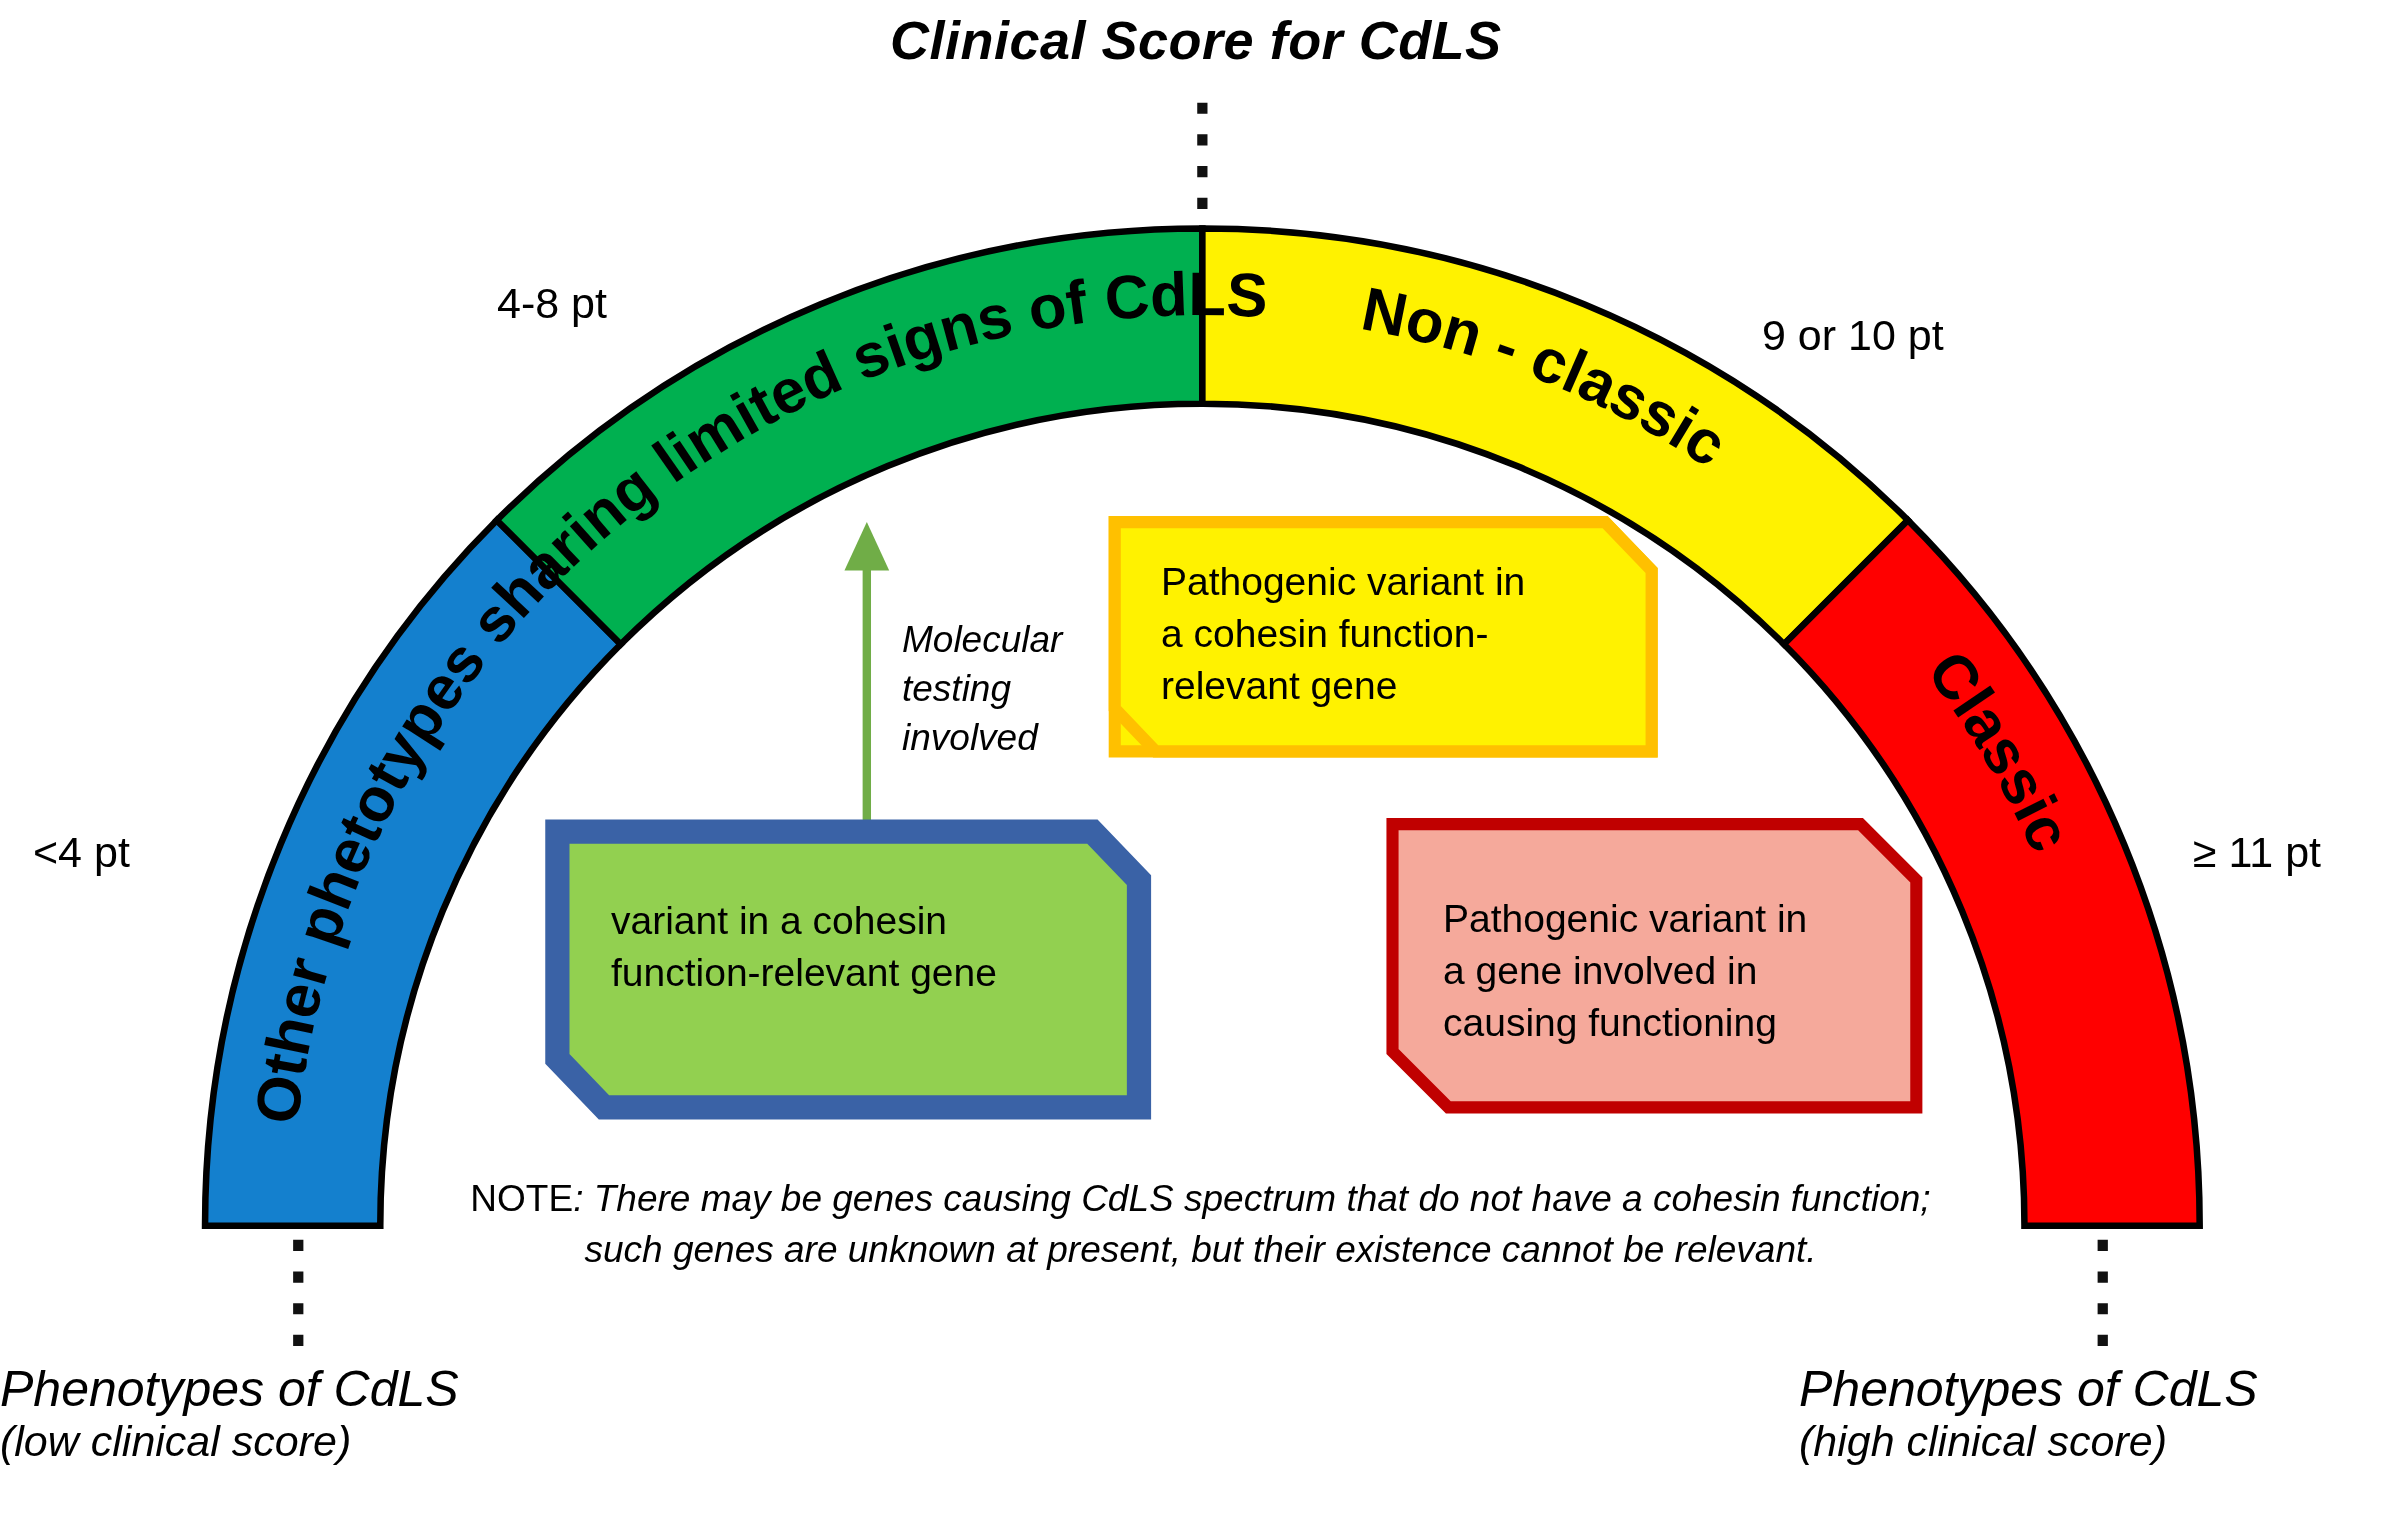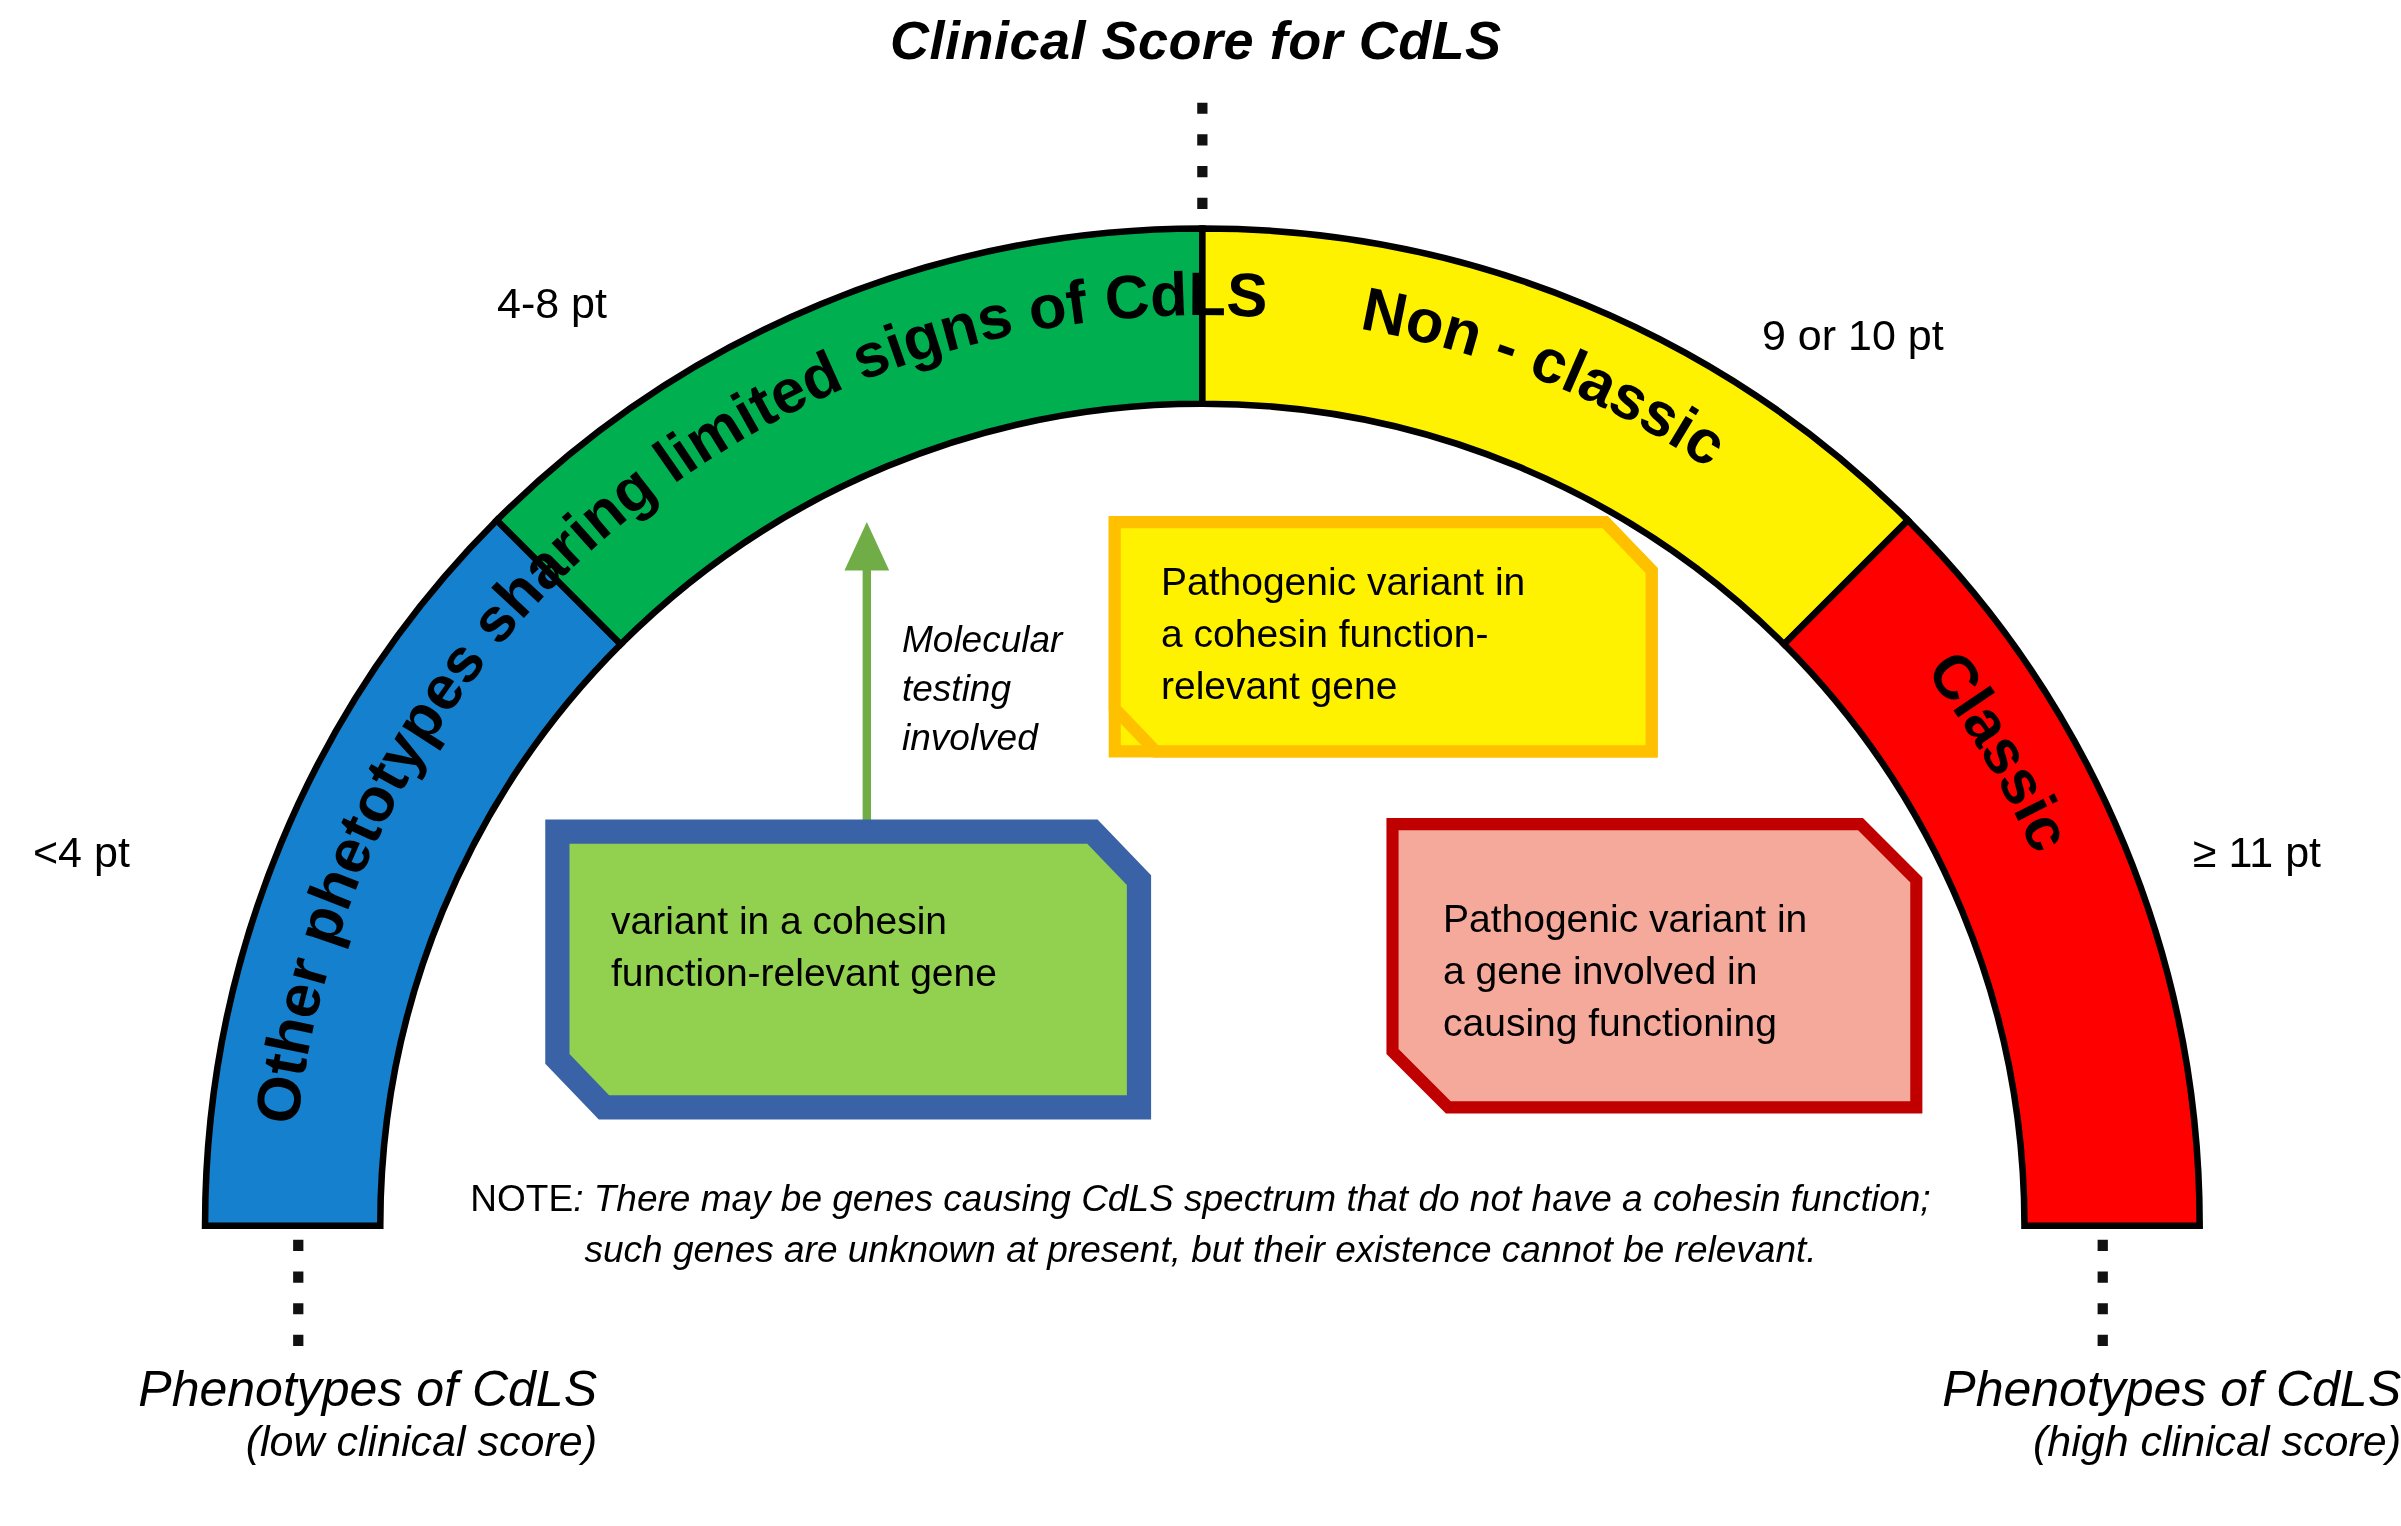--- a/index.html
+++ b/index.html
@@ -8,21 +8,21 @@
   #stage{position:absolute;left:0;top:0;width:2401px;height:1527px;}
   svg.layer{position:absolute;left:0;top:0;width:2401px;height:1527px;overflow:visible;}
 
   .abs{position:absolute;}
 
   .title{font-size:54px;font-style:italic;font-weight:bold;letter-spacing:0.5px;
          white-space:nowrap;}
 
   .ptlabel{font-size:43px;white-space:nowrap;}
 
-  .endlabel{text-align:right;white-space:nowrap;}
+  .endlabel{text-align:left;white-space:nowrap;}
   .endlabel .l1{font-size:50px;font-style:italic;line-height:1.12;}
   .endlabel .l2{font-size:43px;font-style:italic;line-height:1.15;}
 
   .arrowlabel{font-size:37px;font-style:italic;line-height:1.33;}
 
   .boxtext{font-size:39px;line-height:1.33;}
 
   .note{font-size:37px;font-style:italic;line-height:1.38;text-align:center;width:1529px;}
   .note b{font-weight:normal;font-style:normal;}
 </style>

